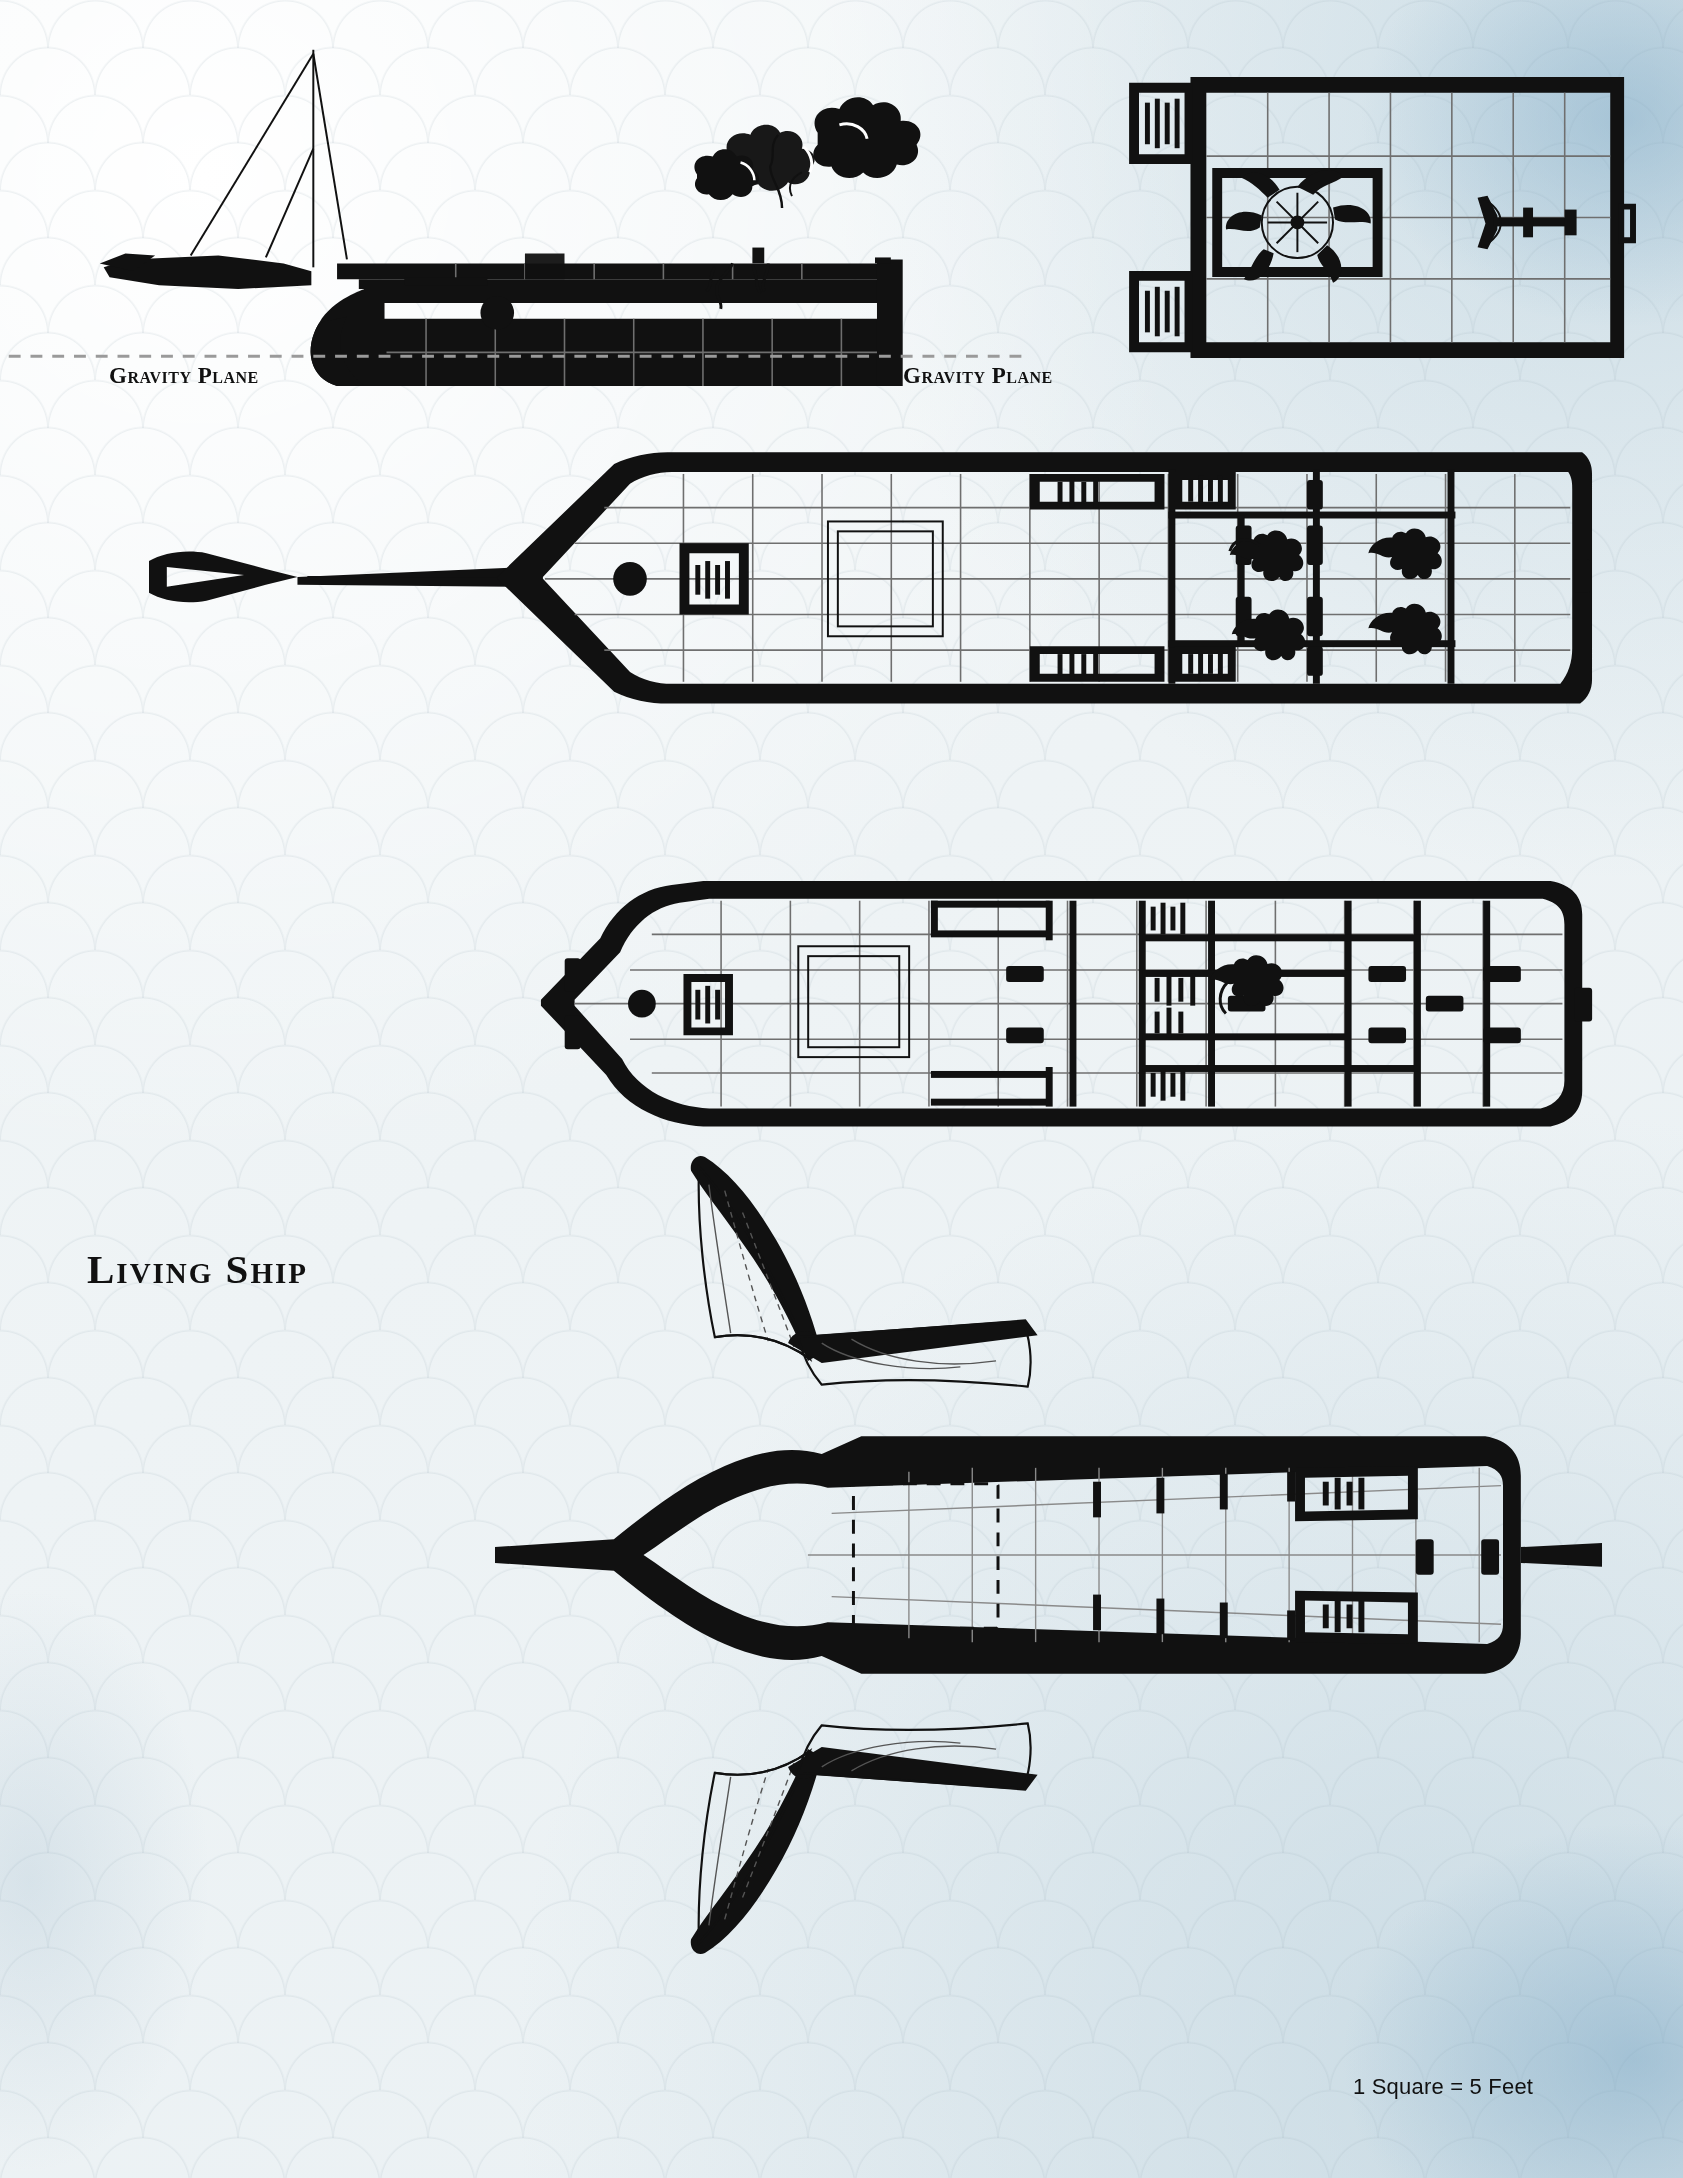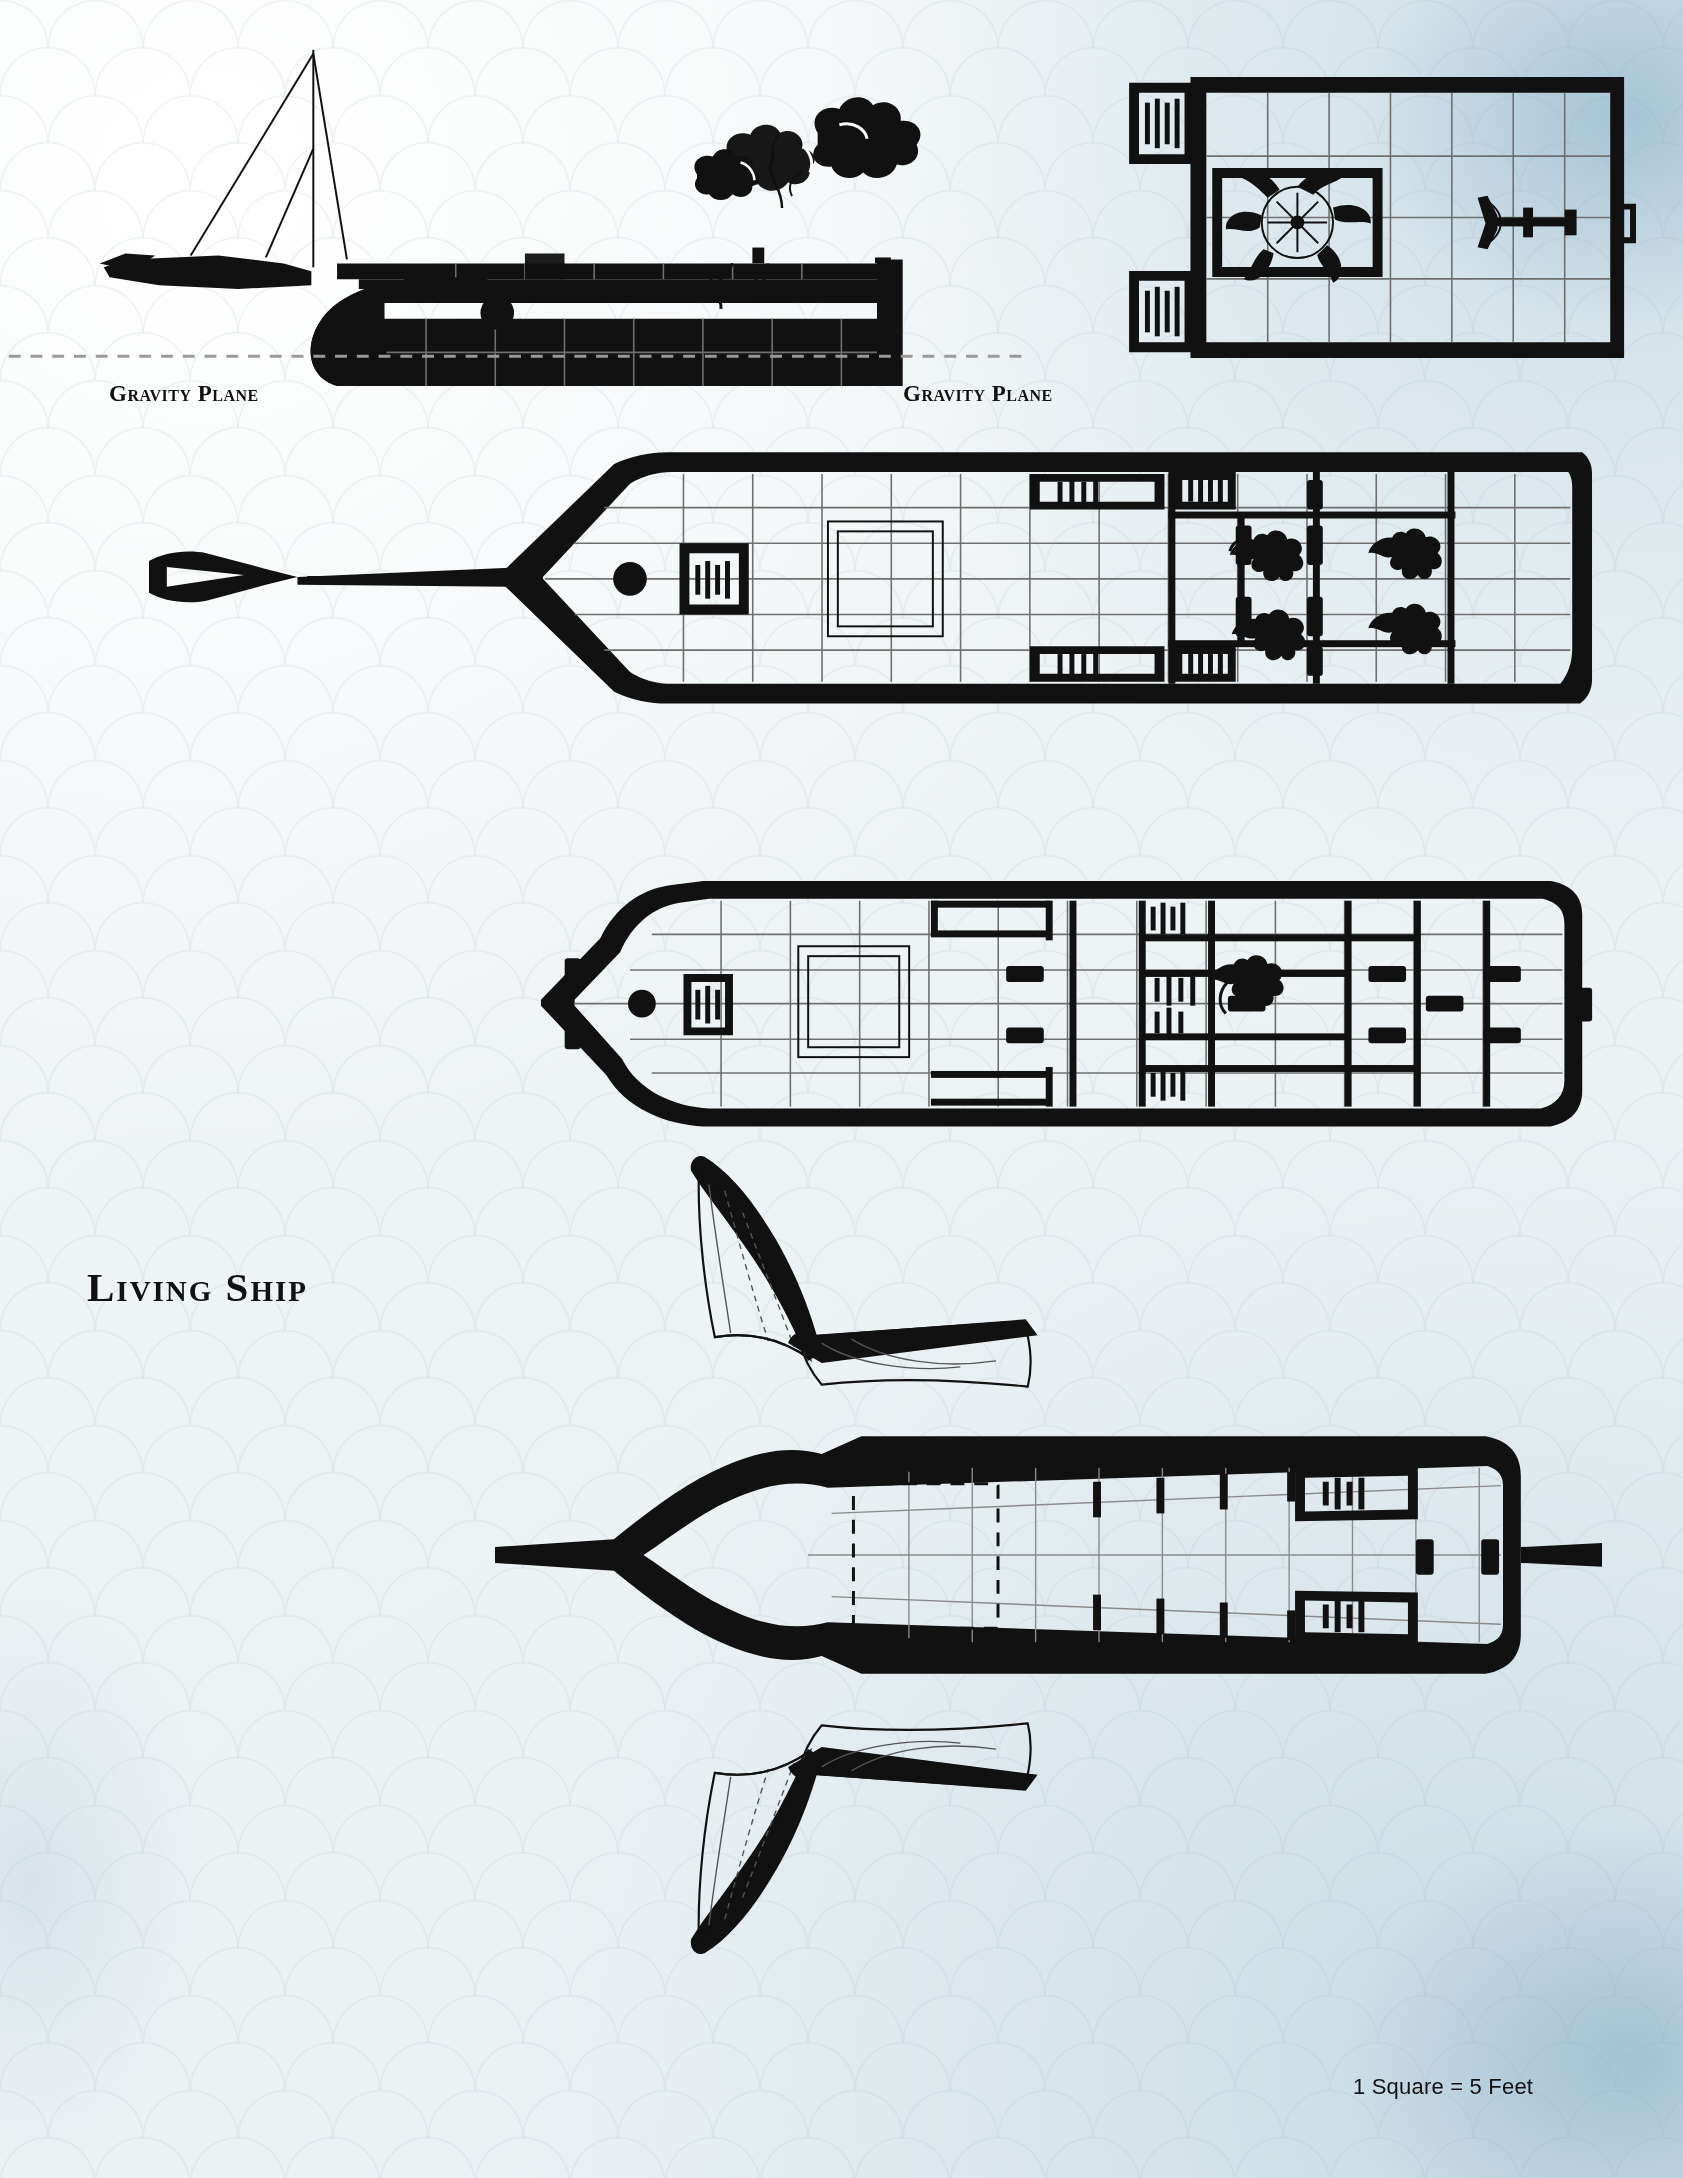--- a/index.html
+++ b/index.html
@@ -50,21 +50,21 @@
 
   
   .label {
     position: absolute;
     color: #111111;
     font-family: "Liberation Serif", serif;
     font-weight: bold;
     letter-spacing: 0.5px;
     white-space: nowrap;
   }
-  .smallcaps { font-variant: small-caps; margin-top: 18px; }
+  .smallcaps { font-variant: small-caps; }
 
   #gp-left  { left: 109px; top: 363px; font-size: 23px; }
   #gp-right { left: 903px; top: 363px; font-size: 23px; }
 
   #title {
     left: 87px; top: 1245px;
     font-size: 41px;
     letter-spacing: 2px;
   }
   #scale-note {

